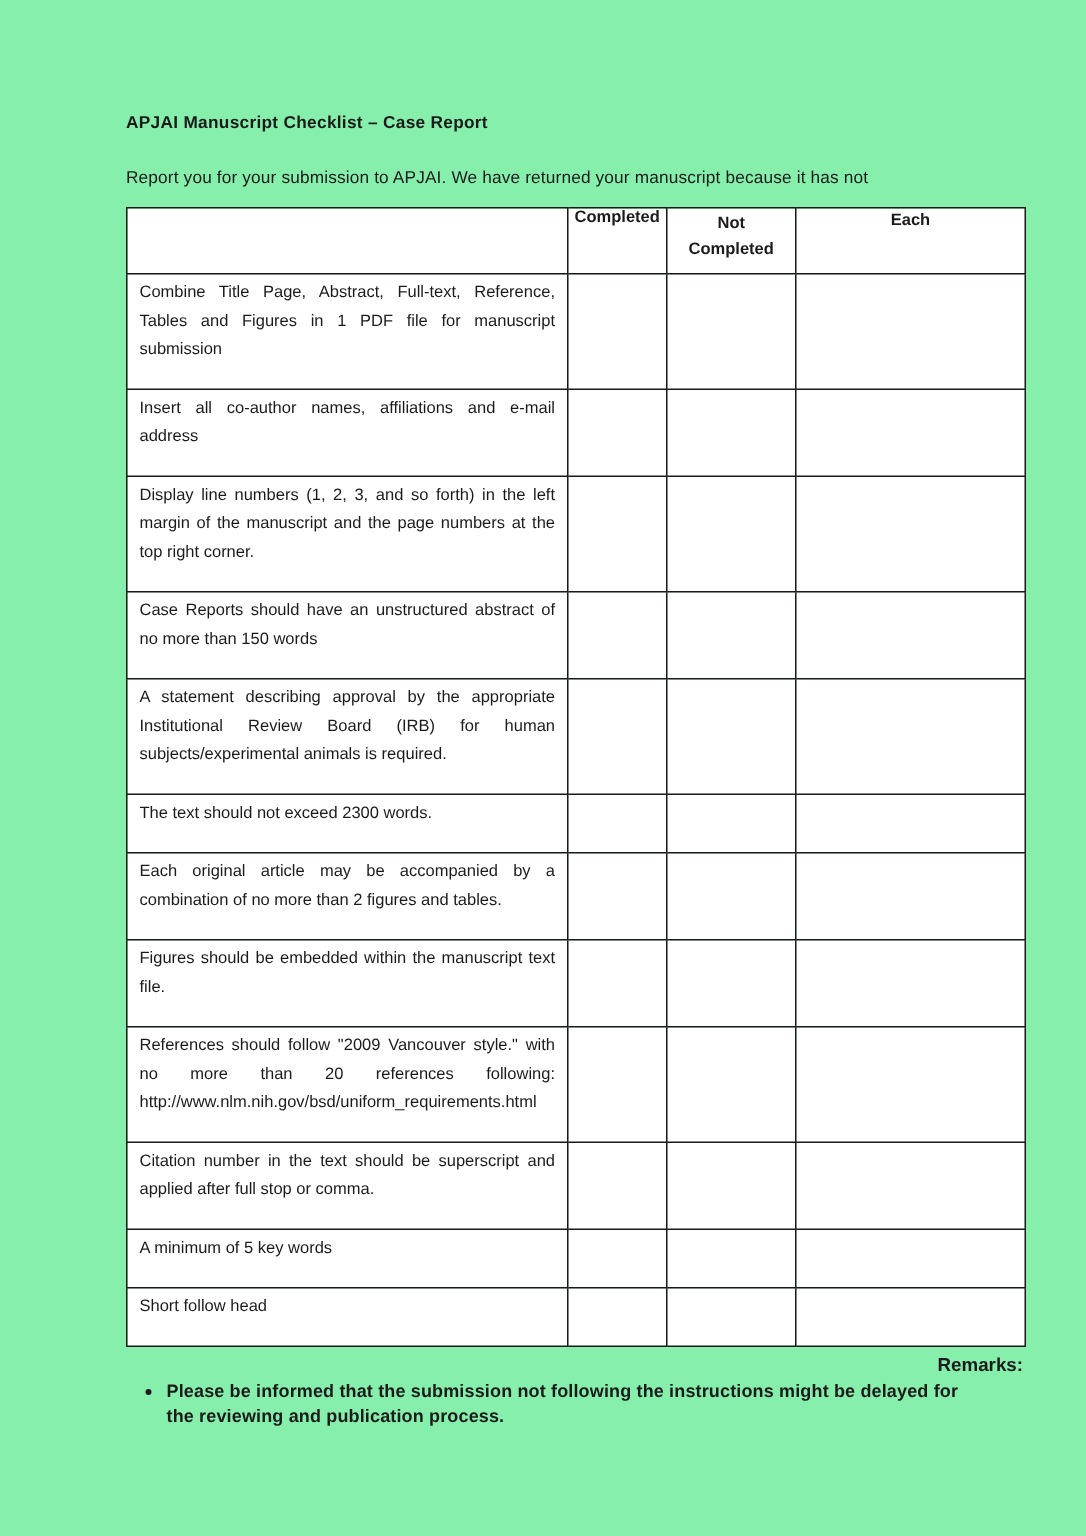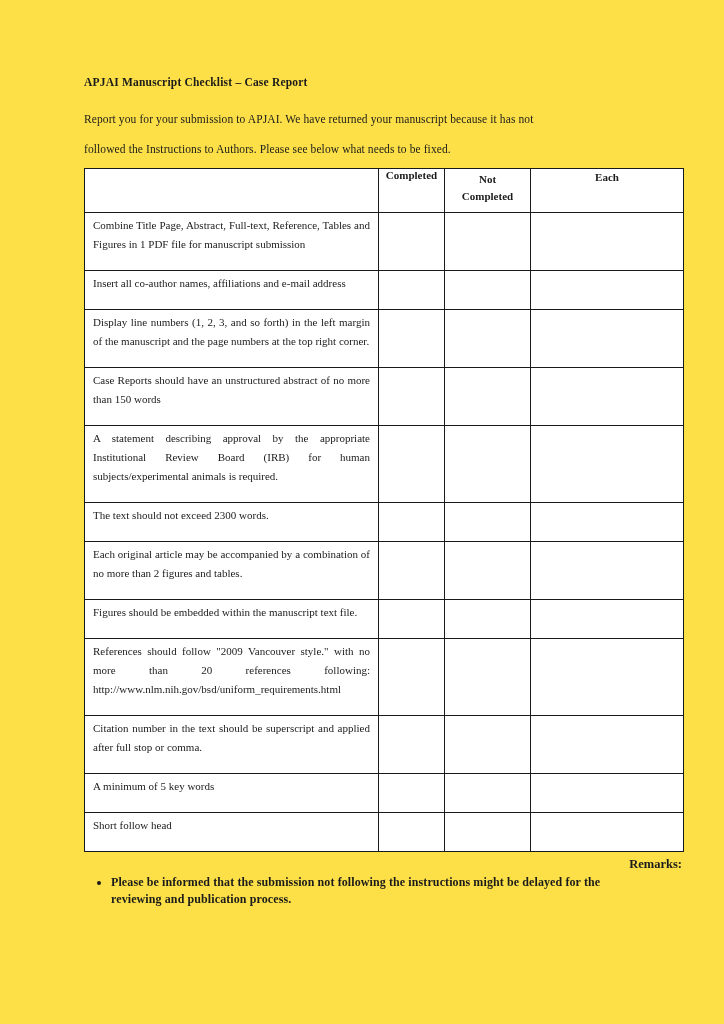--- a/index.html
+++ b/index.html
@@ -1,22 +1,22 @@
 <!DOCTYPE html>
 <html><head>
 <meta charset="utf-8">
 <style>
   * { box-sizing: border-box; }
   html, body { margin: 0; padding: 0; background: #ffffff; }
   .page {
     position: relative;
     width: 724px;
     height: 1024px;
-    background: #fde047;
-    font-family: Liberation Serif, serif;
+    background: #86efac;
+    font-family: Liberation Sans, sans-serif;
     color: #1b1b1b;
     padding: 76px 42px 0 84px;
     overflow: hidden;
   }
   .doc-title {
     font-size: 11.5px;
     font-weight: bold;
     margin: 0 0 16px 0;
     letter-spacing: 0.2px;
   }
@@ -79,21 +79,20 @@
   }
 </style>
 </head>
 <body>
 
 <div class="page">
 
   <h1 class="doc-title">APJAI Manuscript Checklist – Case Report</h1>
 
   <p class="intro-line">Report you for your submission to APJAI. We have returned your manuscript because it has not</p>
-  <p class="intro-line">followed the Instructions to Authors. Please see below what needs to be fixed.</p>
 
   <table class="checklist">
     <colgroup>
       <col style="width:294px">
       <col style="width:66px">
       <col style="width:86px">
       <col style="width:153px">
     </colgroup>
     <thead>
       <tr>

